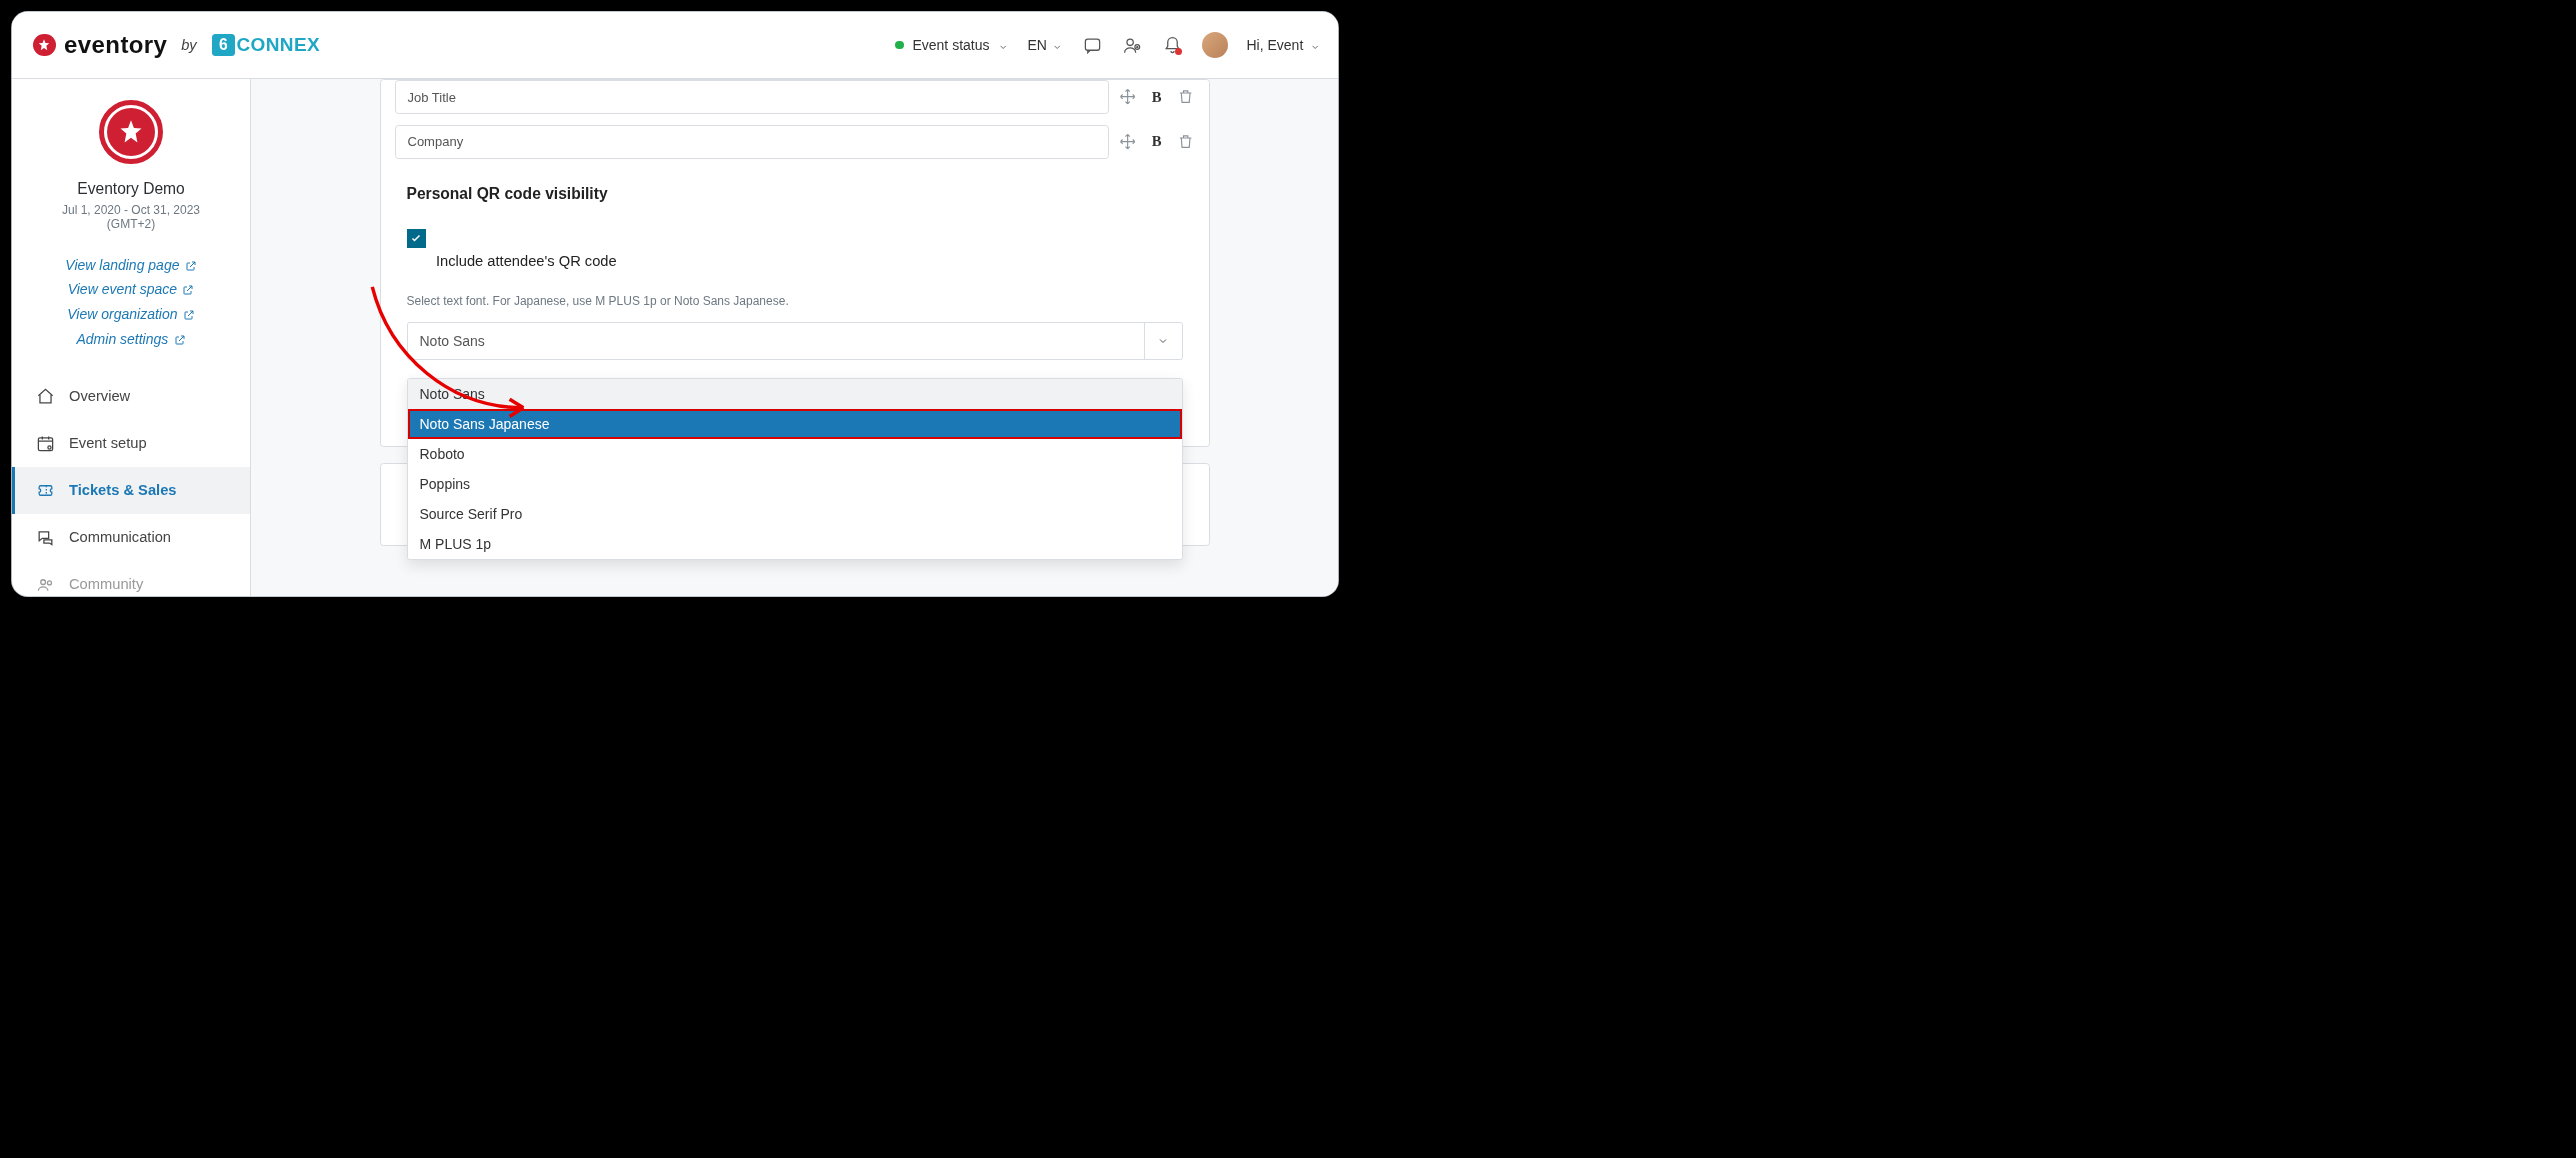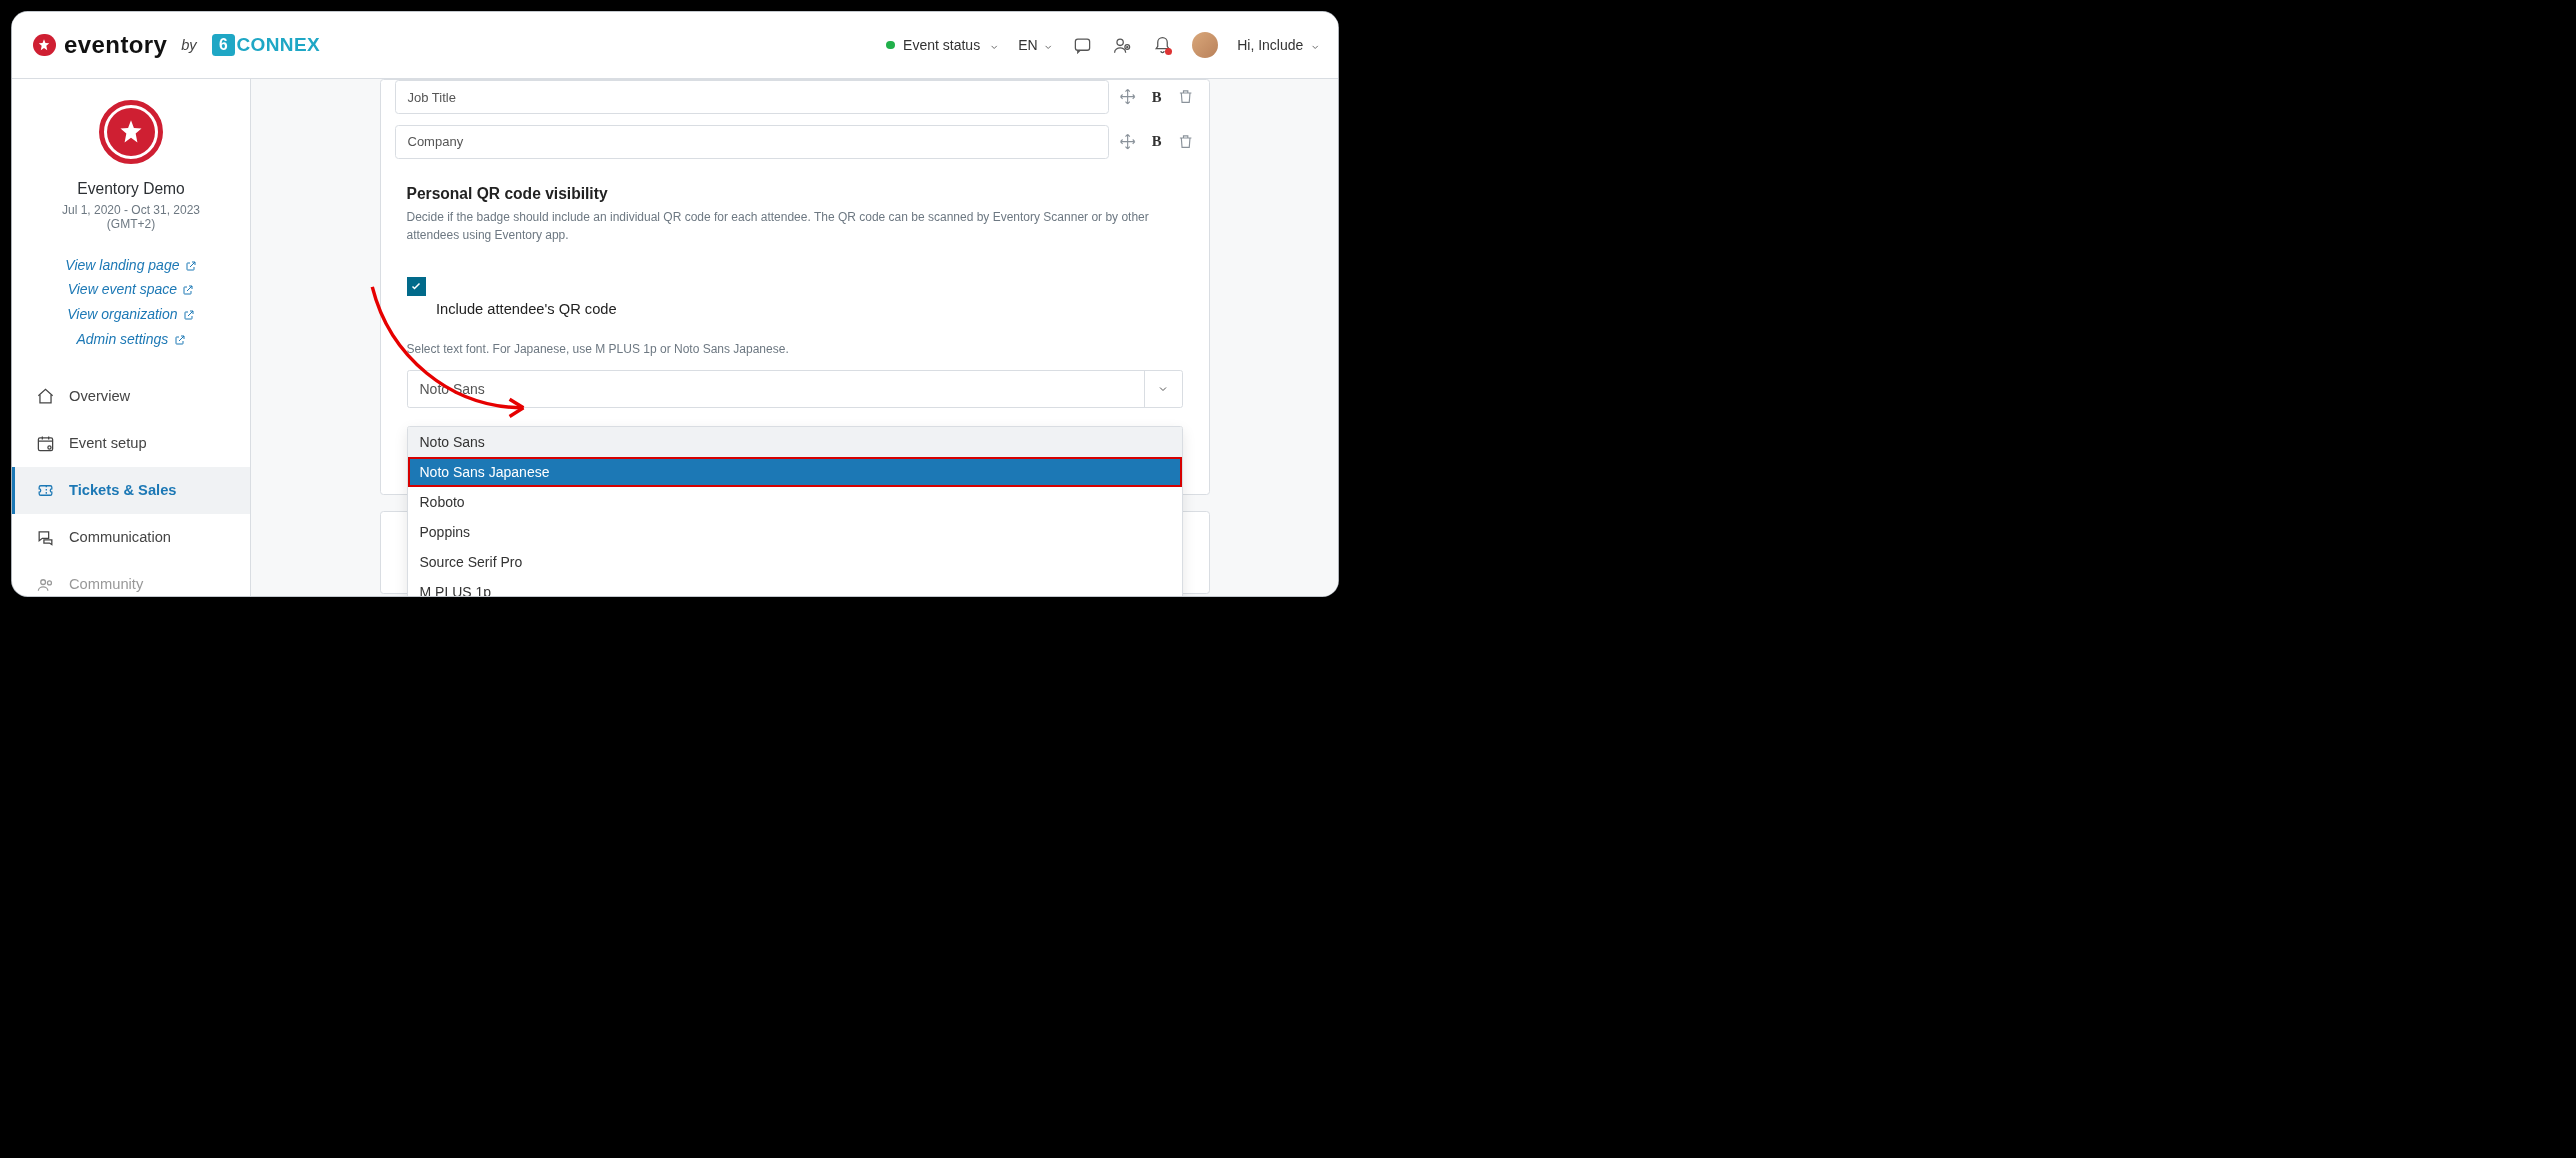--- a/index.html
+++ b/index.html
@@ -259,21 +259,21 @@
       </span>
       <span class="hicon">
         <svg viewBox="0 0 24 24">
             <path d="M6 8a6 6 0 1112 0v5l2 3H4l2-3V8z"></path>
             <path d="M10 19a2 2 0 004 0"></path>
           </svg>
         <span class="badge-dot"></span>
       </span>
       <span class="avatar"></span>
       <div class="greeting">
-        <span>Hi, Include</span>
+        <span>Hi, Event</span>
         <span class="chev"><svg viewBox="0 0 24 24">
               <path d="M6 9l6 6 6-6"></path>
             </svg></span>
       </div>
     </div>
   </div>
 
   <div class="body">
 
     <div class="sidebar">
@@ -400,21 +400,20 @@
               <span class="bold-b">B</span>
               <span class="trash-icon"><svg viewBox="0 0 24 24">
                     <path d="M4 7h16M9 7V4h6v3M6 7l1 13h10l1-13"></path>
                   </svg></span>
             </div>
           </div>
         </div>
 
         <div class="section">
           <h3>Personal QR code visibility</h3>
-          <p class="desc">Decide if the badge should include an individual QR code for each attendee. The QR code can be scanned by Eventory Scanner or by other attendees using Eventory app.</p>
           <div class="checkbox-row">
             <span class="checkbox">
               <svg viewBox="0 0 24 24">
                   <path d="M5 13l4 4L19 7"></path>
                 </svg>
             </span>
             <span class="checkbox-label">Include attendee's QR code</span>
           </div>
         </div>
 

